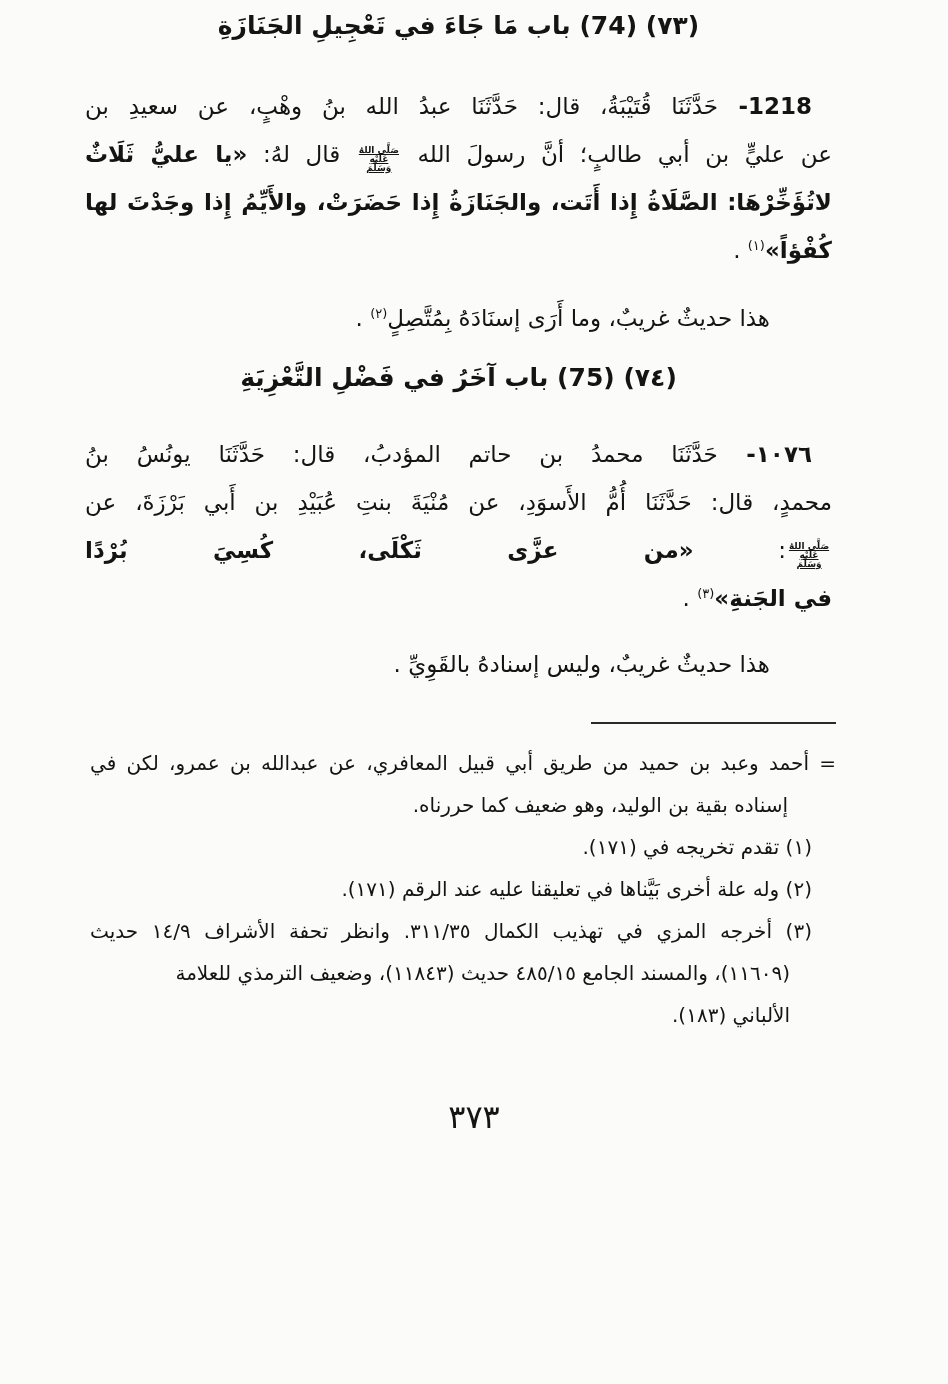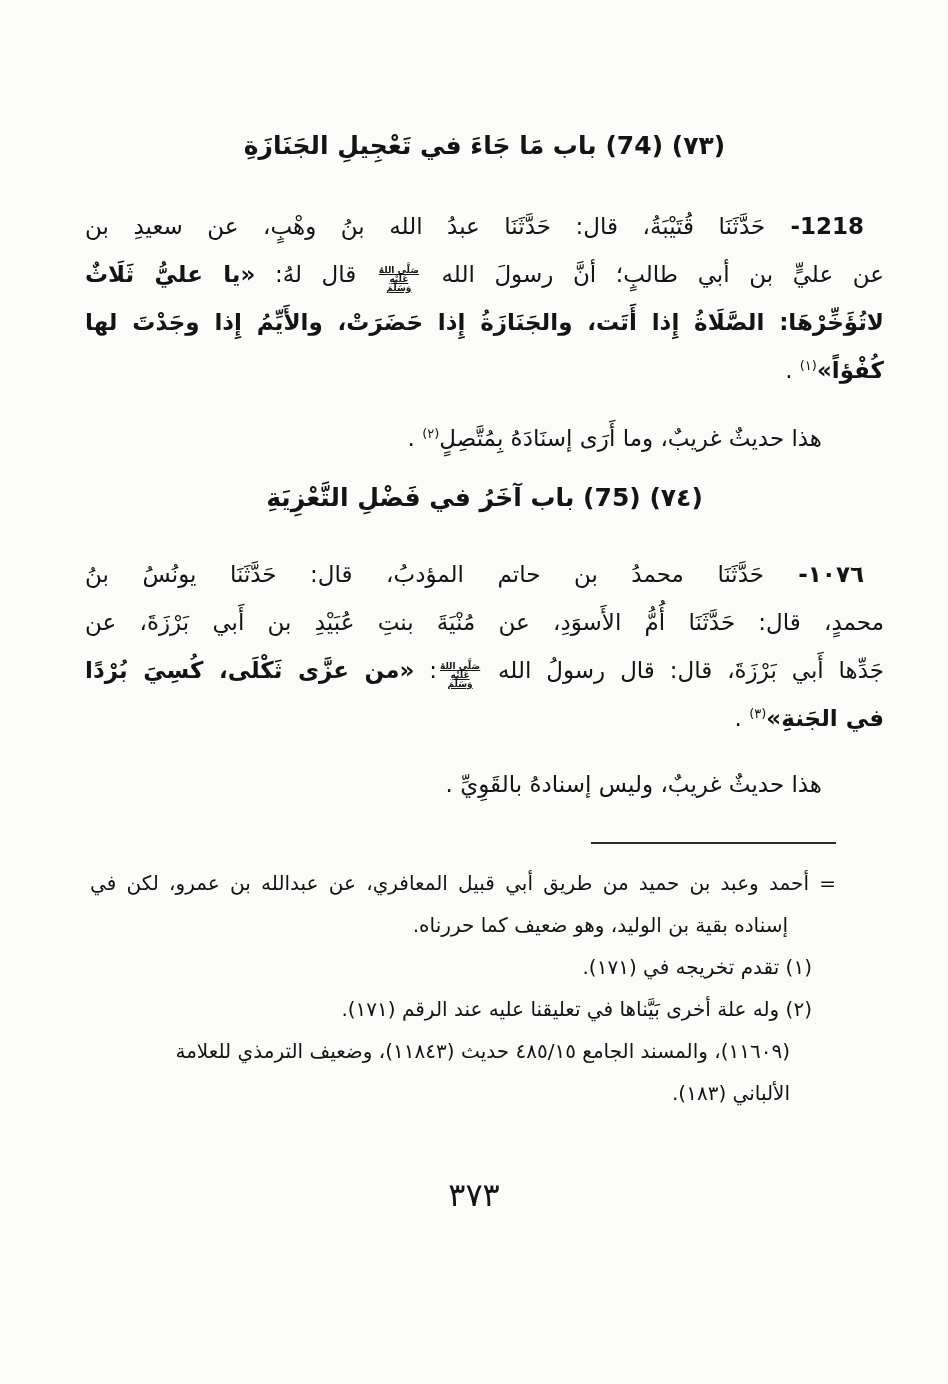--- a/index.html
+++ b/index.html
@@ -3,21 +3,21 @@
 <meta charset="utf-8">
 <style>
   html,body{margin:0;padding:0;}
   body{
     width:948px;height:1384px;
     background:#fbfbf9;color:#141414;
     font-family:"DejaVu Sans",sans-serif;
     overflow:hidden;
   }
   .page{position:relative;width:948px;height:1384px;}
-  .text-block{margin:0 64px 0 85px;padding-top:120px;}
+  .text-block{margin:0 116px 0 85px;}
   .section{margin:0;}
   .ln{
     direction:rtl;
     font-size:23px;line-height:48px;
     text-align:justify;
     color:#141414;
   }
   .ln.f{text-align-last:justify;}
   .ln.e{text-align:right;text-align-last:right;}
   .ln.c{text-align:center;text-align-last:center;}
@@ -57,35 +57,36 @@
       </section>
       <section class="section para" style="margin-top: 20px;">
         <div class="ln e" style="padding-right: 62px;"><span class="">هذا حديثٌ غريبٌ، وما أَرَى إسنَادَهُ بِمُتَّصِلٍ</span><span class=" sup">(٢)</span><span class=""> .</span></div>
       </section>
       <section class="section heading" style="margin-top: 10px;">
         <div class="ln c"><span class="">(٧٤) (75) باب آخَرُ في فَضْلِ التَّعْزِيَةِ</span></div>
       </section>
       <section class="section para" style="margin-top: 26px;">
         <div class="ln f" style="padding-right: 20px;"><span class="b">١٠٧٦- </span><span class="">حَدَّثَنَا محمدُ بن حاتم المؤدبُ، قال: حَدَّثَنَا يونُسُ بنُ</span></div>
         <div class="ln f"><span class="">محمدٍ، قال: حَدَّثَنَا أُمُّ الأَسوَدِ، عن مُنْيَةَ بنتِ عُبَيْدِ بن أَبي بَرْزَةَ، عن</span></div>
-        <div class="ln f"><span class="">جَدِّها أَبي بَرْزَةَ، قال: قال رسولُ الله </span><span class="seal"><div>صَلَّى اللهُ</div><div>عَلَيْهِ وَسَلَّمَ</div></span><span class="">: </span><span class="b">«من عزَّى ثَكْلَى، كُسِيَ بُرْدًا</span></div>
+        <div class="ln f"><span class="seal"><div>صَلَّى اللهُ</div><div>عَلَيْهِ وَسَلَّمَ</div></span><span class="">: </span><span class="b">«من عزَّى ثَكْلَى، كُسِيَ بُرْدًا</span></div>
         <div class="ln e"><span class="b">في الجَنةِ»</span><span class=" sup">(٣)</span><span class=""> .</span></div>
       </section>
       <section class="section para" style="margin-top: 18px;">
         <div class="ln e" style="padding-right: 62px;"><span class="">هذا حديثٌ غريبٌ، وليس إسنادهُ بالقَوِيِّ .</span></div>
       </section>
     </main>
 
   <div class="rule-wrap">
     <div class="bar"></div>
   </div>
 
   <div class="fn-block">
       <div class="ln f"><span class="">= </span><span class="">أحمد وعبد بن حميد من طريق أبي قبيل المعافري، عن عبدالله بن عمرو، لكن في</span></div>
       <div class="ln e" style="padding-right: 48px;"><span class="">إسناده بقية بن الوليد، وهو ضعيف كما حررناه.</span></div>
       <div class="ln e" style="padding-right: 24px;"><span class="">(١) </span><span class="">تقدم تخريجه في (١٧١).</span></div>
       <div class="ln e" style="padding-right: 24px;"><span class="">(٢) </span><span class="">وله علة أخرى بَيَّناها في تعليقنا عليه عند الرقم (١٧١).</span></div>
+      <div class="ln f" style="padding-right: 24px;"><span class="">(٣) </span><span class="">أخرجه المزي في تهذيب الكمال ٣١١/٣٥. وانظر تحفة الأشراف ١٤/٩ حديث</span></div>
       <div class="ln e" style="padding-right: 46px;"><span class="">(١١٦٠٩)، والمسند الجامع ٤٨٥/١٥ حديث (١١٨٤٣)، وضعيف الترمذي للعلامة</span></div>
       <div class="ln e" style="padding-right: 46px;"><span class="">الألباني (١٨٣).</span></div>
     </div>
 
   <div class="page-number">٣٧٣</div>
 </div>
 
 </body></html>

